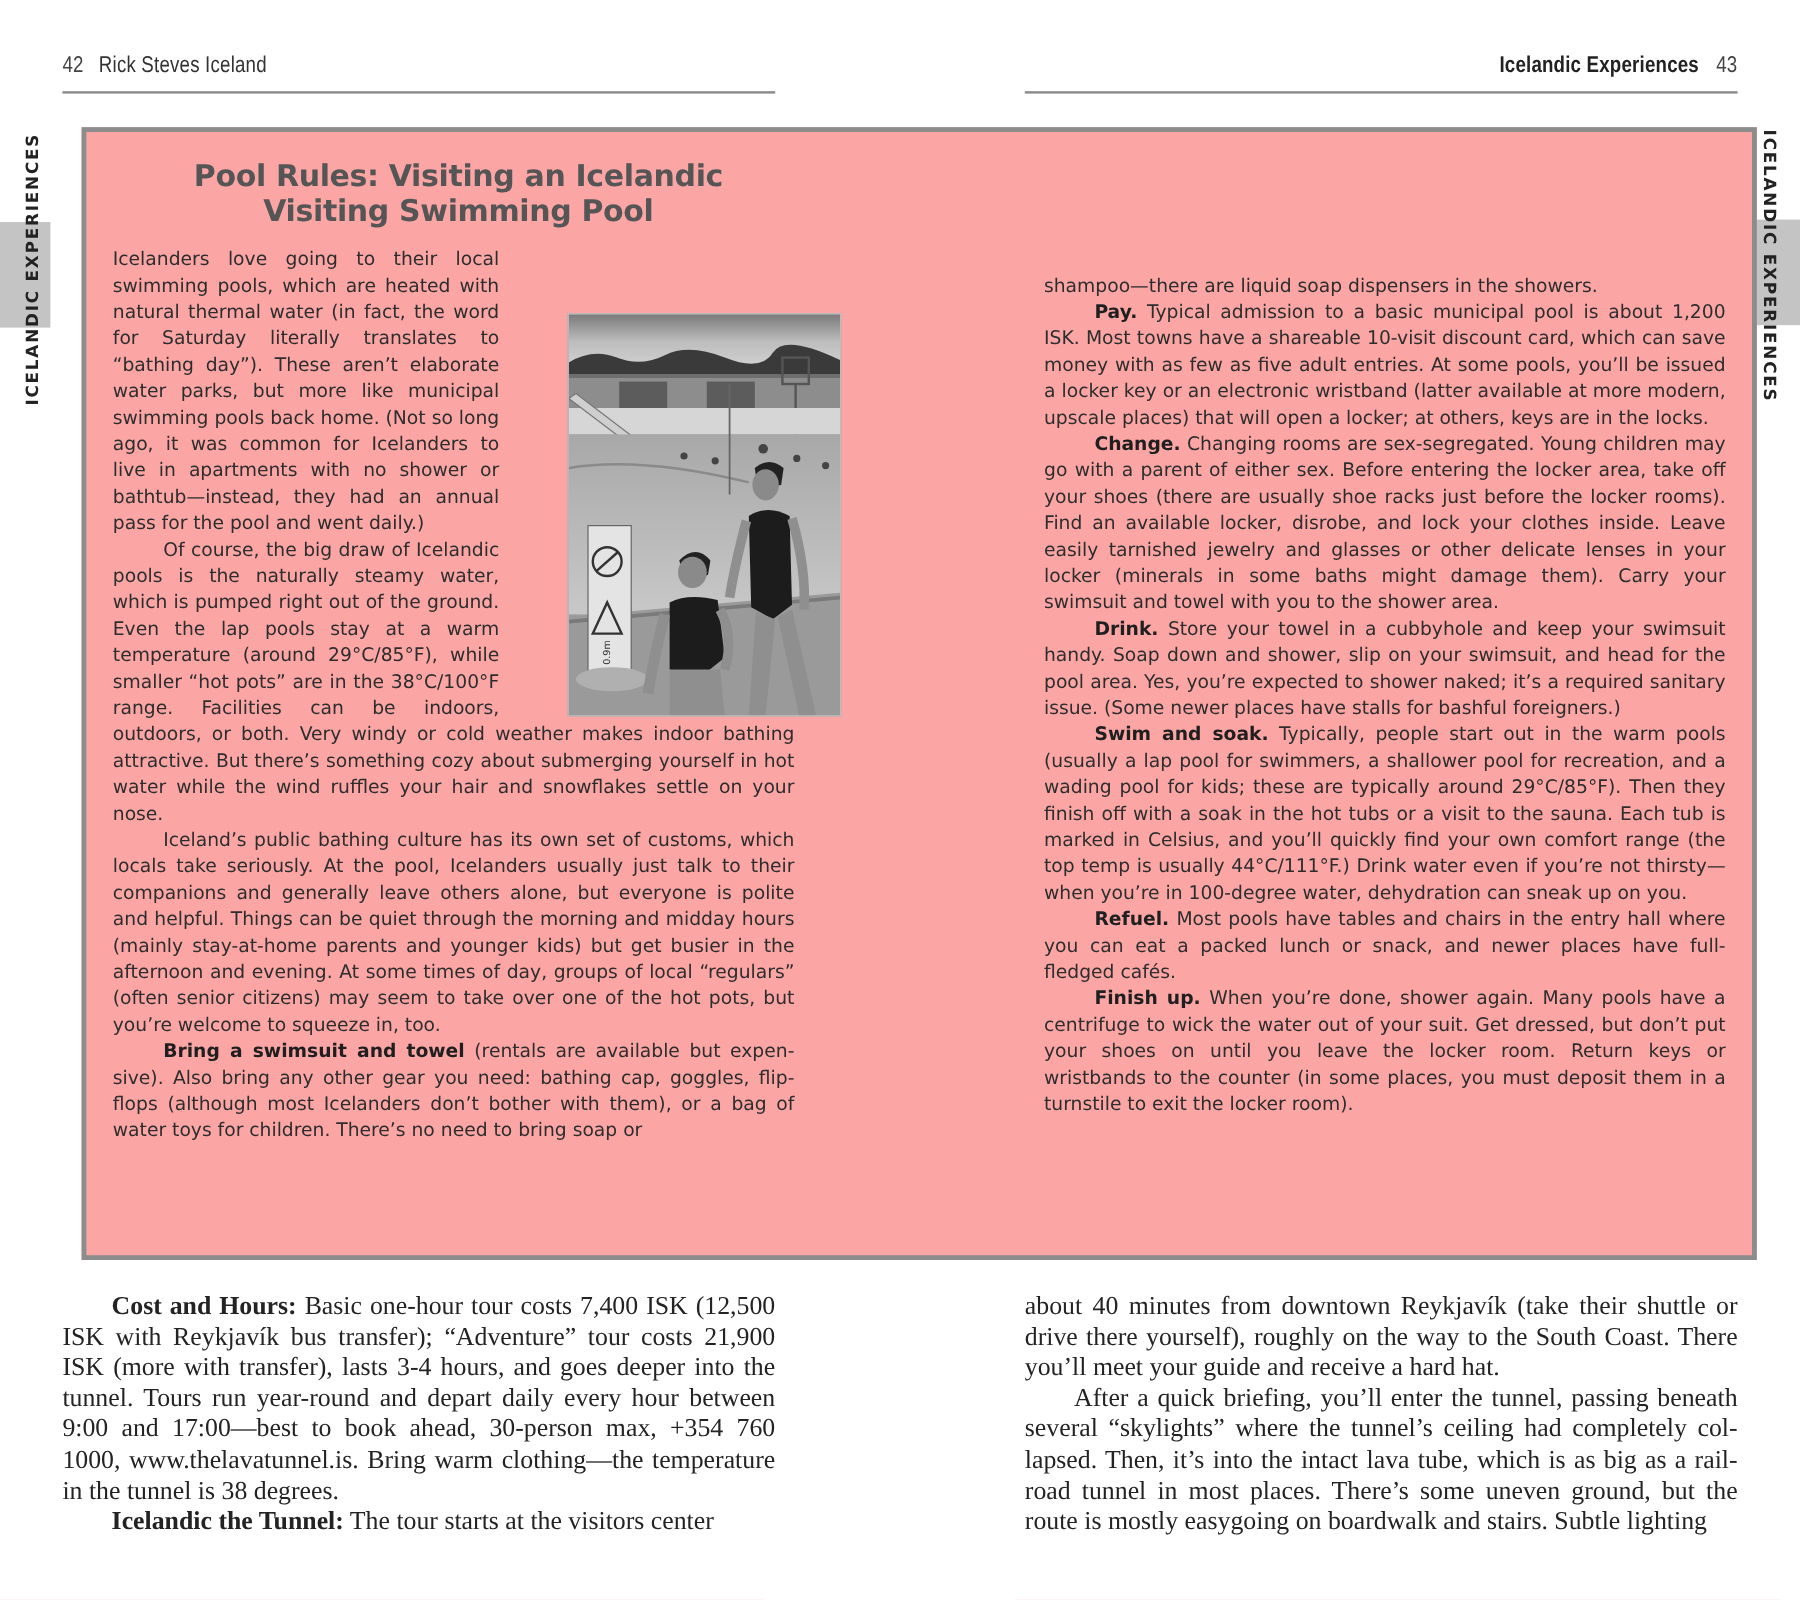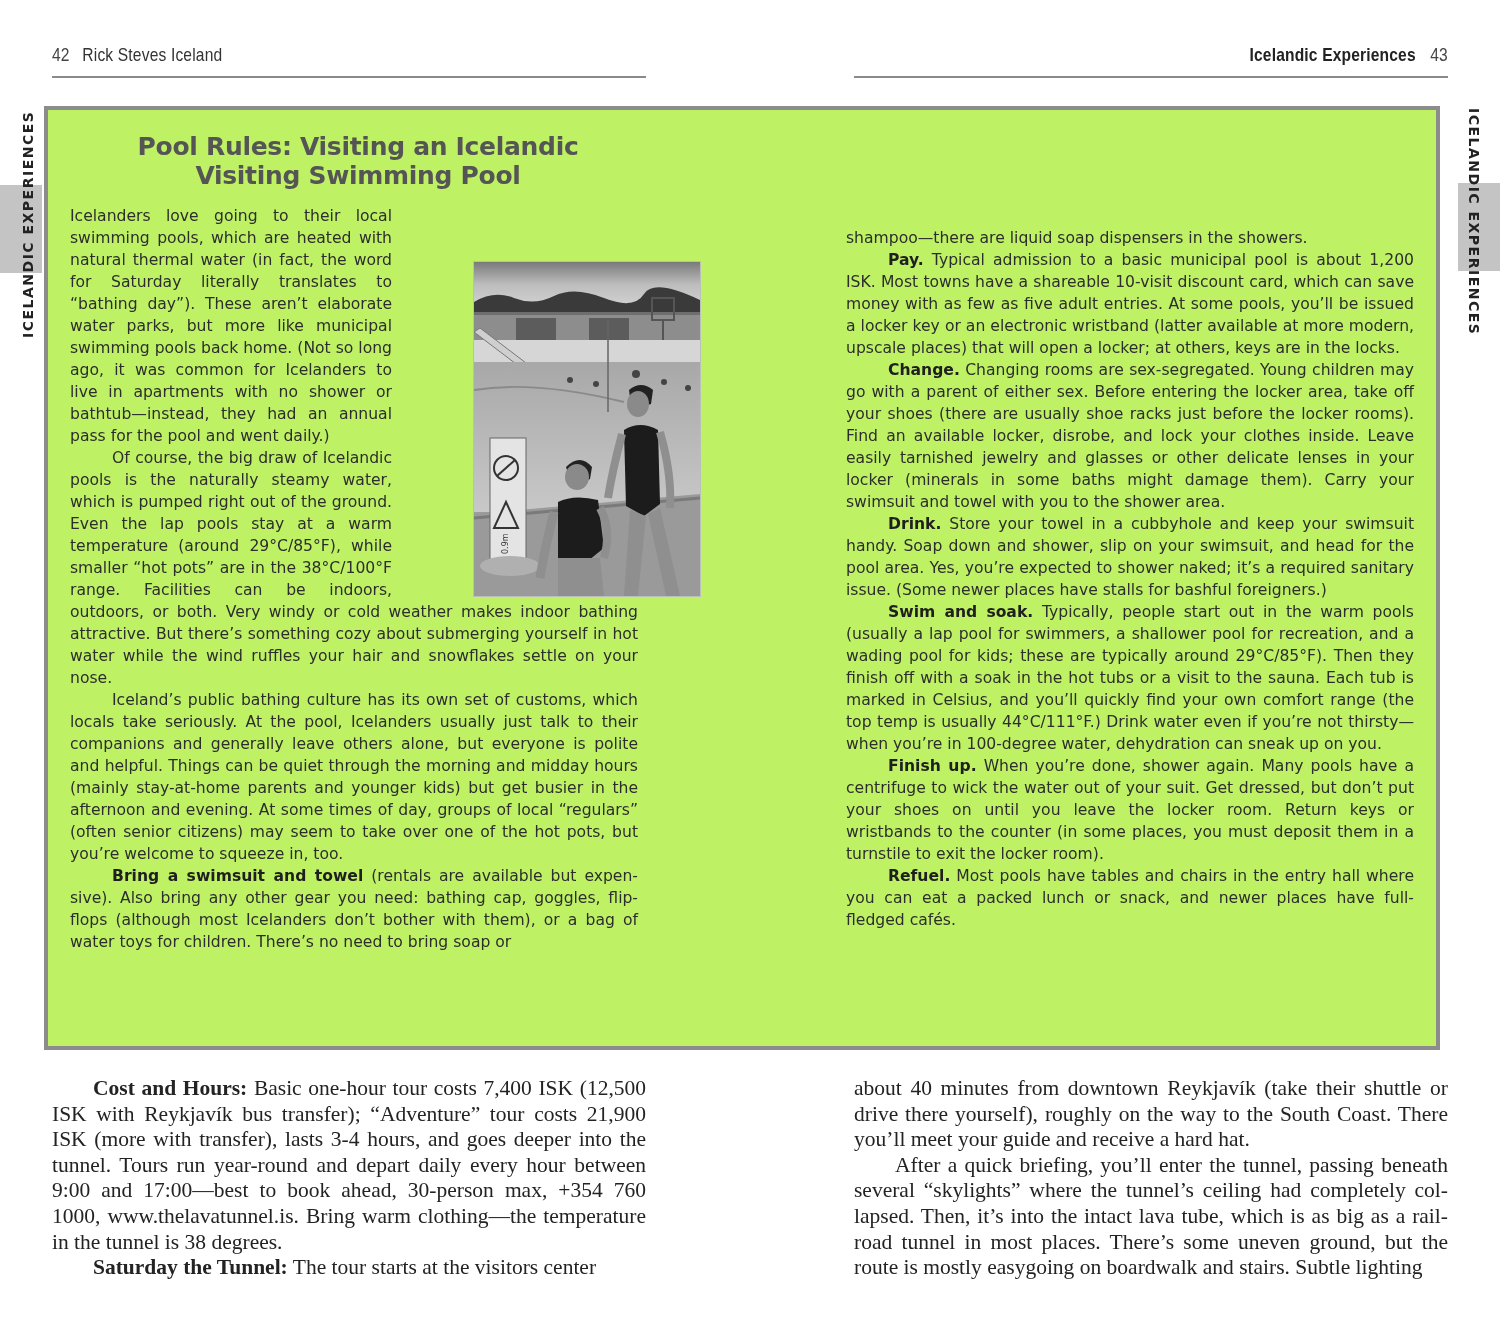--- a/index.html
+++ b/index.html
@@ -16,21 +16,21 @@
   .rule-right { left: 854px; width: 594px; }
 
   .side-tab { position: absolute; width: 36px; font-family: "DejaVu Sans", sans-serif; font-weight: bold; font-size: 14px; letter-spacing: 1.5px; color: #222; }
   .side-tab-left { left: 0; top: 108px; height: 230px; }
   .side-tab-left .shade { position: absolute; left: 0; top: 77px; width: 42px; height: 88px; background: #c4c4c4; }
   .side-tab-left .label { position: absolute; left: 20px; top: 0; writing-mode: vertical-rl; transform: rotate(180deg); height: 230px; text-align: left; }
   .side-tab-right { right: 0; top: 108px; height: 230px; }
   .side-tab-right .shade { position: absolute; right: 0; top: 75px; width: 42px; height: 88px; background: #c4c4c4; }
   .side-tab-right .label { position: absolute; right: 18px; top: 0; writing-mode: vertical-rl; height: 230px; }
 
-  .sidebar-box { position: absolute; left: 44px; top: 106px; width: 1388px; height: 936px; border: 4px solid #8c8c8c; background: #bef264; }
+  .sidebar-box { position: absolute; left: 68px; top: 106px; width: 1388px; height: 936px; border: 4px solid #8c8c8c; background: #fca5a5; }
 
   .sb-title { position: absolute; left: 26px; top: 22px; width: 568px; text-align: center; font-family: "DejaVu Sans", sans-serif; font-weight: bold; font-size: 25px; line-height: 29px; color: #555; letter-spacing: -0.3px; }
 
   .sb-col { position: absolute; font-family: "DejaVu Sans", sans-serif; font-size: 15.6px; line-height: 22px; color: #2d2d2d; text-align: justify; hyphens: manual; }
   .sb-col p { margin: 0; }
   .sb-col p.indent { text-indent: 42px; }
   .sb-col b { font-weight: bold; color: #1f1f1f; }
   .sb-col-left { left: 22px; top: 95px; width: 568px; }
   .sb-col-right { left: 798px; top: 95px; width: 568px; margin-top: 22px; }
 
@@ -81,22 +81,22 @@
     <p class="indent"><span>Iceland’s public bathing culture has its own set of customs, which locals take seriously. At the pool, Icelanders usually just talk to their companions and generally leave others alone, but every­one is polite and helpful. Things can be quiet through the morn­ing and midday hours (mainly stay-at-home parents and younger kids) but get busier in the afternoon and evening. At some times of day, groups of local “regulars” (often senior citizens) may seem to take over one of the hot pots, but you’re welcome to squeeze in, too.</span></p>
     <p class="indent"><b>Bring a swimsuit and towel</b><span> (rentals are available but expen­sive). Also bring any other gear you need: bathing cap, goggles, flip-flops (although most Icelanders don’t bother with them), or a bag of water toys for children. There’s no need to bring soap or</span></p>
   </div>
 
   <div class="sb-col sb-col-right">
     <p><span>shampoo—there are liquid soap dispensers in the showers.</span></p>
     <p class="indent"><b>Pay.</b><span> Typical admission to a basic municipal pool is about 1,200 ISK. Most towns have a shareable 10-visit discount card, which can save money with as few as five adult entries. At some pools, you’ll be issued a locker key or an electronic wristband (latter available at more modern, upscale places) that will open a locker; at others, keys are in the locks.</span></p>
     <p class="indent"><b>Change.</b><span> Changing rooms are sex-segregated. Young chil­dren may go with a parent of either sex. Before entering the lock­er area, take off your shoes (there are usually shoe racks just be­fore the locker rooms). Find an available locker, disrobe, and lock your clothes inside. Leave easily tarnished jewelry and glasses or other delicate lenses in your locker (minerals in some baths might damage them). Carry your swimsuit and towel with you to the shower area.</span></p>
     <p class="indent"><b>Drink.</b><span> Store your towel in a cubbyhole and keep your swimsuit handy. Soap down and shower, slip on your swimsuit, and head for the pool area. Yes, you’re expected to shower naked; it’s a required sanitary issue. (Some newer places have stalls for bashful foreigners.)</span></p>
     <p class="indent"><b>Swim and soak.</b><span> Typically, people start out in the warm pools (usually a lap pool for swimmers, a shallower pool for rec­reation, and a wading pool for kids; these are typically around 29°C/85°F). Then they finish off with a soak in the hot tubs or a visit to the sauna. Each tub is marked in Celsius, and you’ll quickly find your own comfort range (the top temp is usually 44°C/111°F.) Drink water even if you’re not thirsty—when you’re in 100-degree water, dehydration can sneak up on you.</span></p>
+    <p class="indent"><b>Refuel.</b><span> Most pools have tables and chairs in the entry hall where you can eat a packed lunch or snack, and newer places have full-fledged cafés.</span></p>
     <p class="indent"><b>Finish up.</b><span> When you’re done, shower again. Many pools have a centrifuge to wick the water out of your suit. Get dressed, but don’t put your shoes on until you leave the locker room. Return keys or wristbands to the counter (in some places, you must de­posit them in a turnstile to exit the locker room).</span></p>
-    <p class="indent"><b>Refuel.</b><span> Most pools have tables and chairs in the entry hall where you can eat a packed lunch or snack, and newer places have full-fledged cafés.</span></p>
   </div>
 </div>
 
 <div class="photo" style="position:absolute; left:473px; top:261px; margin:0;">
   <svg width="226" height="334" viewBox="0 0 226 334">
     <defs>
       <linearGradient id="sky" x1="0" y1="0" x2="0" y2="1">
         <stop offset="0" stop-color="#7a7a7a"></stop>
         <stop offset="0.5" stop-color="#bdbdbd"></stop>
         <stop offset="1" stop-color="#d2d2d2"></stop>
@@ -143,19 +143,19 @@
     <path d="M150 168 Q166 158 184 168 L186 242 L170 254 L152 244 Z" fill="#1c1c1c"></path>
     <path d="M148 172 Q138 210 134 236" stroke="#8f8f8f" stroke-width="8" fill="none"></path>
     <path d="M186 170 Q198 212 196 246" stroke="#8f8f8f" stroke-width="8" fill="none"></path>
     <path d="M156 248 L150 334 L164 334 L172 254 Z" fill="#8f8f8f"></path>
     <path d="M174 252 L192 334 L206 334 L186 246 Z" fill="#8f8f8f"></path>
   </svg>
 </div>
 
 <div class="body-col body-left">
   <p class="indent"><b>Cost and Hours:</b><span> Basic one-hour tour costs 7,400 ISK (12,500 ISK with Reykjavík bus transfer); “Adventure” tour costs 21,900 ISK (more with transfer), lasts 3-4 hours, and goes deeper into the tunnel. Tours run year-round and depart daily every hour between 9:00 and 17:00—best to book ahead, 30-person max, +354 760 1000, www.thelavatunnel.is. Bring warm clothing—the tempera­ture in the tunnel is 38 degrees.</span></p>
-  <p class="indent"><b>Saturday the Tunnel:</b><span> The tour starts at the visitors center</span></p>
+  <p class="indent"><b>Icelandic the Tunnel:</b><span> The tour starts at the visitors center</span></p>
 </div>
 
 <div class="body-col body-right">
   <p><span>about 40 minutes from downtown Reykjavík (take their shuttle or drive there yourself), roughly on the way to the South Coast. There you’ll meet your guide and receive a hard hat.</span></p>
   <p class="indent"><span>After a quick briefing, you’ll enter the tunnel, passing beneath several “skylights” where the tunnel’s ceiling had completely col­lapsed. Then, it’s into the intact lava tube, which is as big as a rail­road tunnel in most places. There’s some uneven ground, but the route is mostly easygoing on boardwalk and stairs. Subtle lighting</span></p>
 </div>
 
 </body></html>

